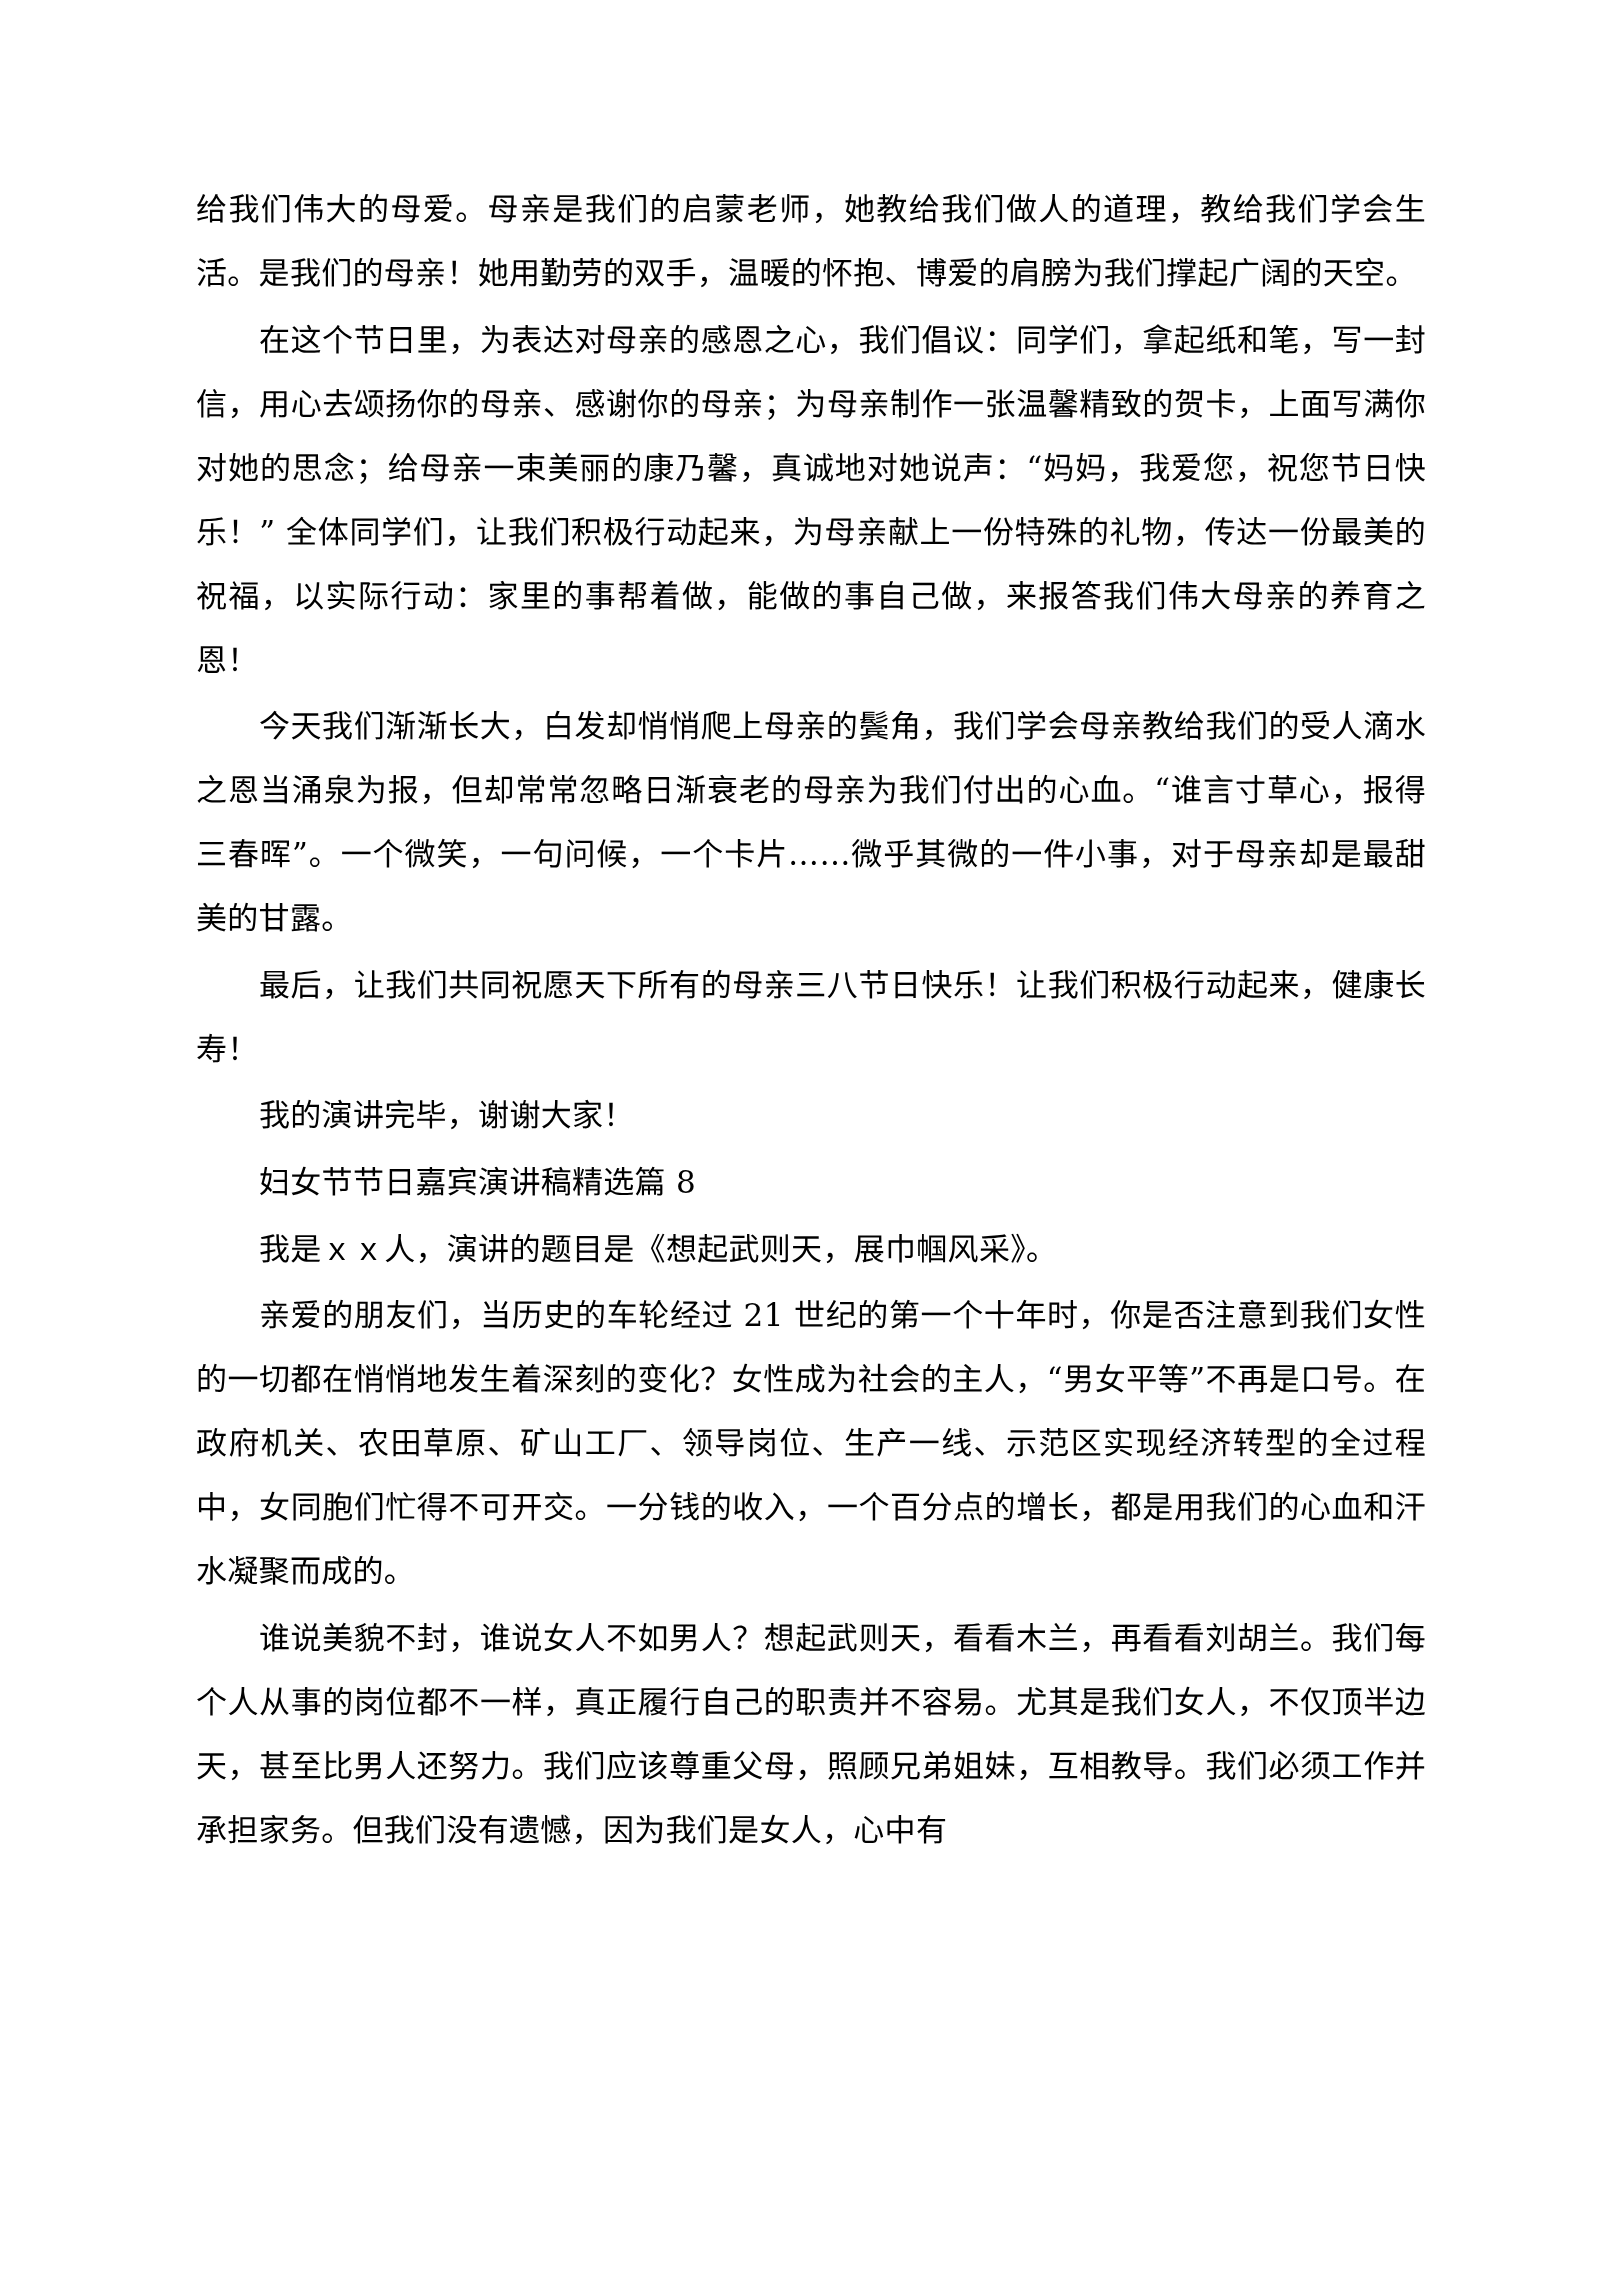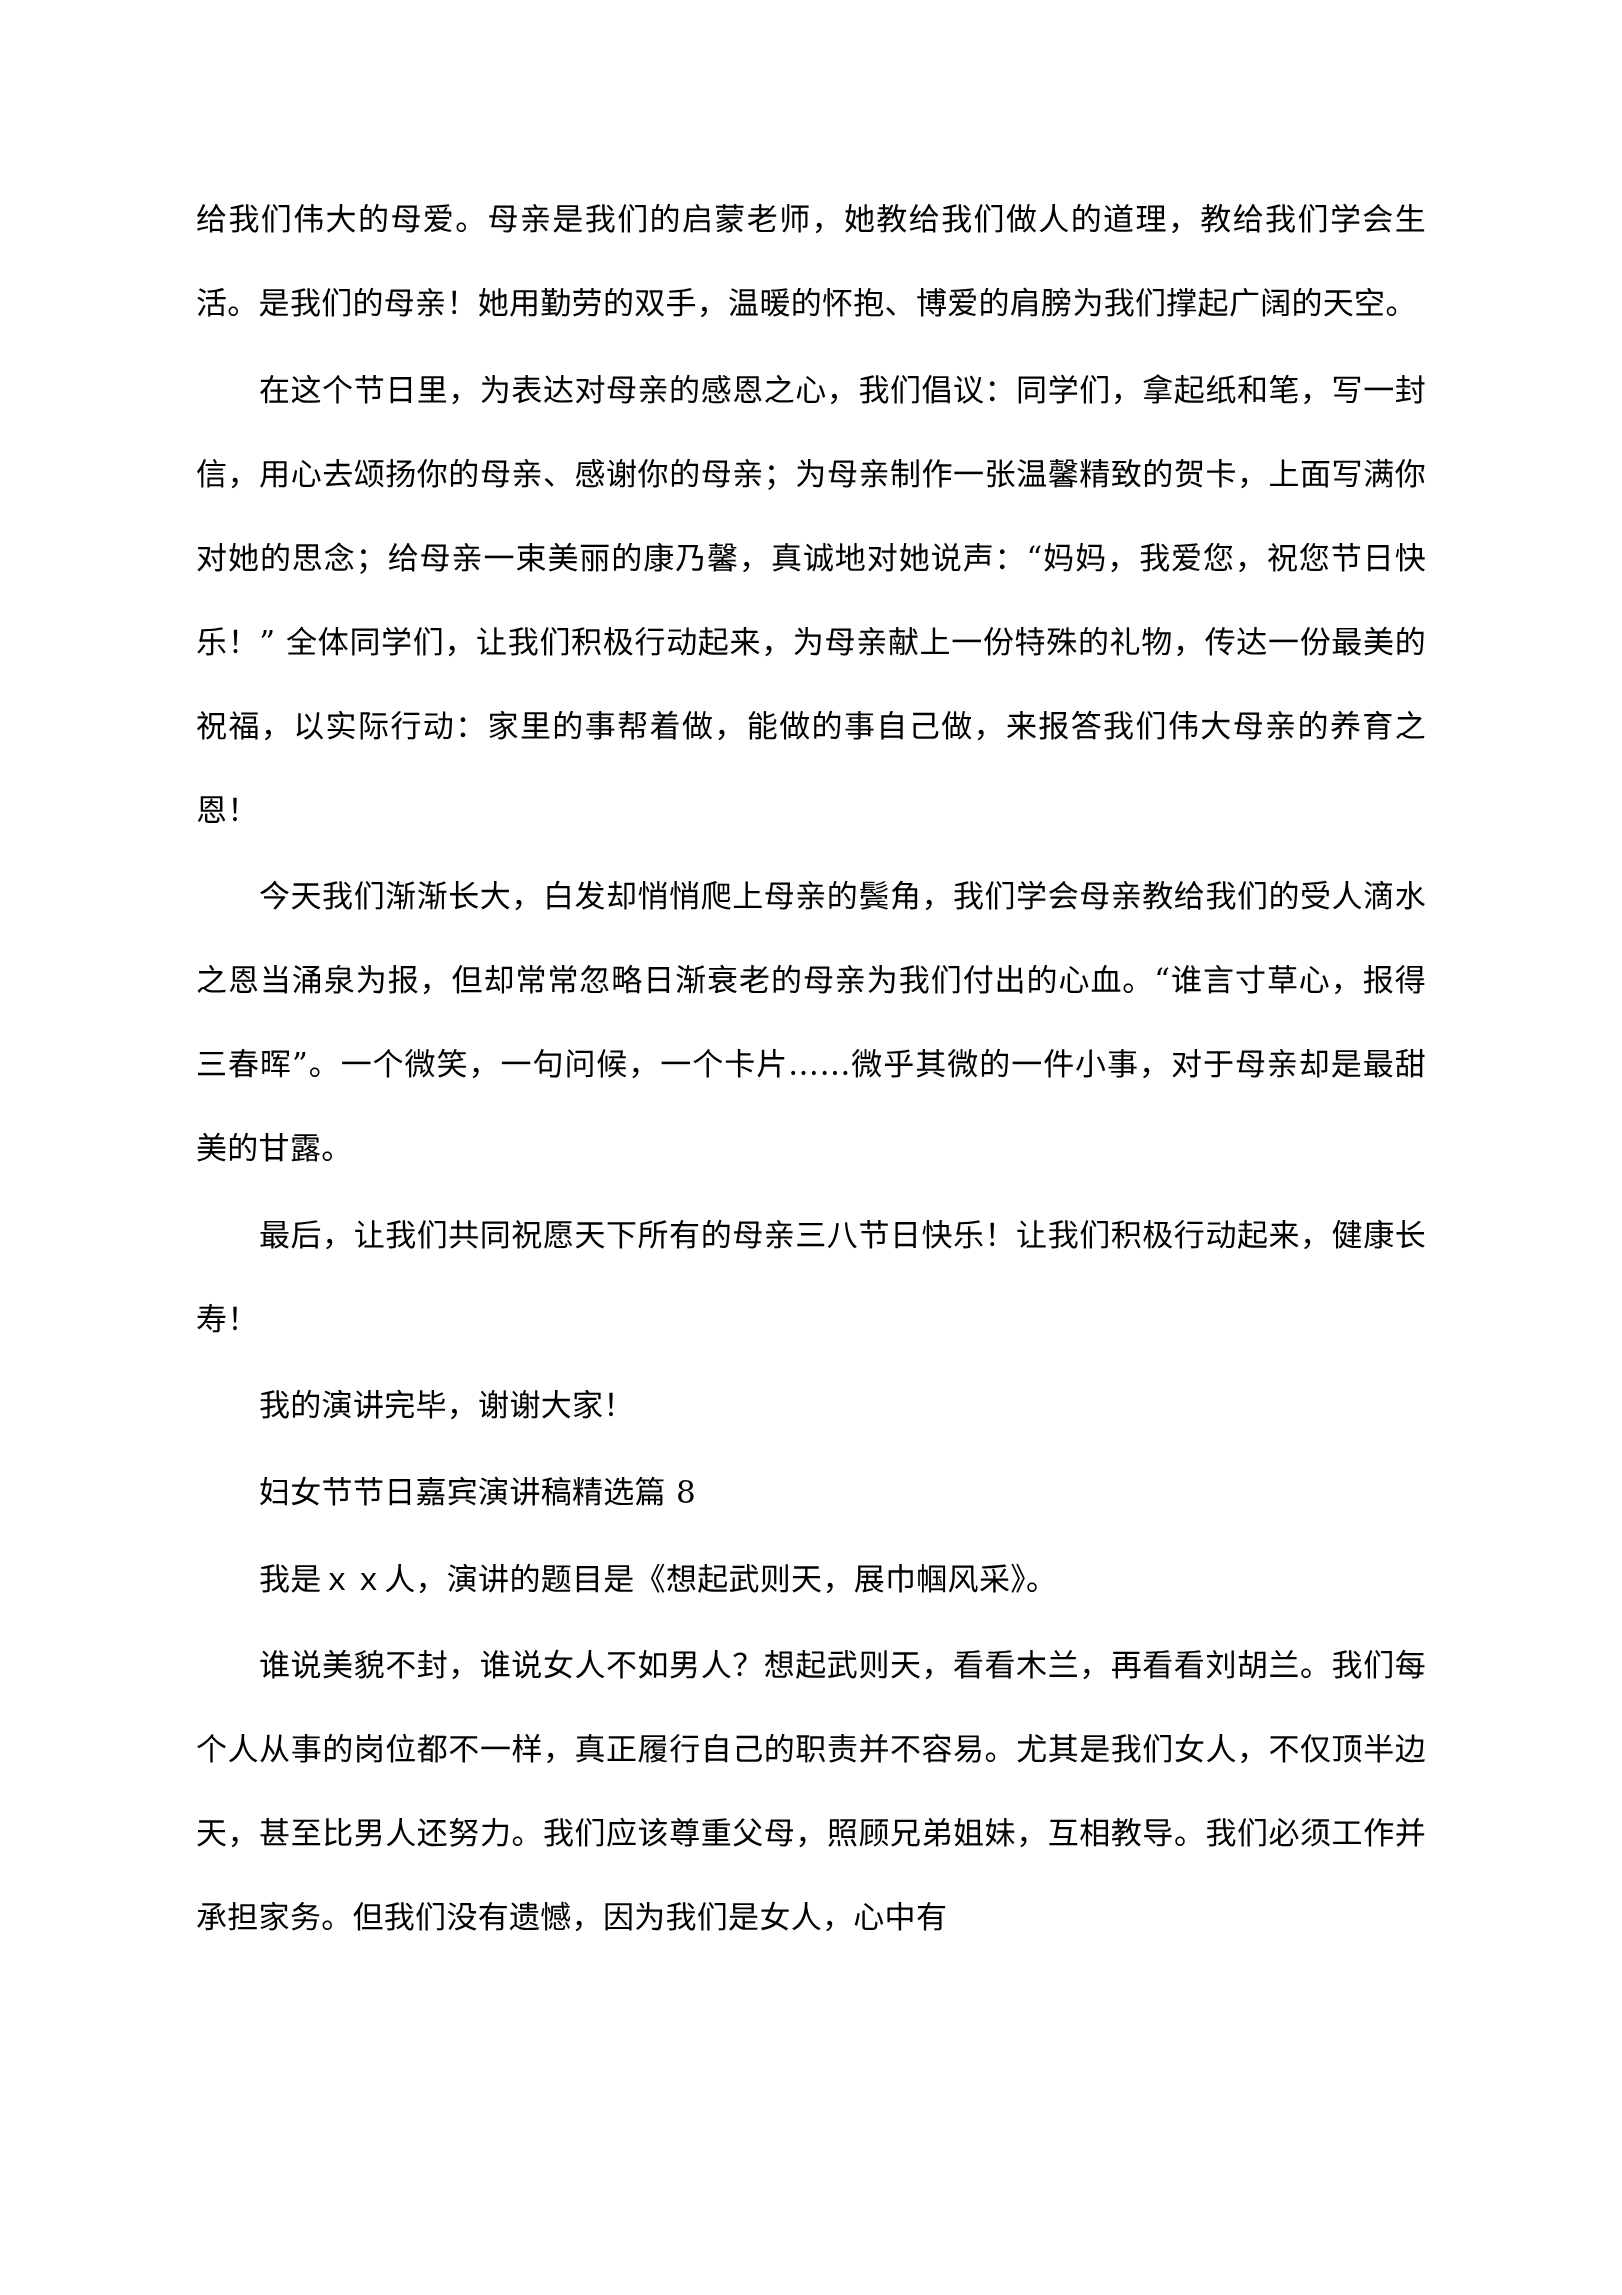--- a/index.html
+++ b/index.html
@@ -22,21 +22,21 @@
   }
   .content {
     position: absolute;
     left: 196px;
     top: 177px;
     width: 1230px;
   }
   p {
     margin: 0 0 2.6px 0;
     font-size: 31px;
-    line-height: 84px;
+    line-height: 64px;
     text-align: justify;
     text-justify: inter-ideograph;
     letter-spacing: 0.3px;
   }
   p.indent {
     text-indent: 63px;
   }
   p.noindent {
     text-indent: 0;
   }
@@ -47,17 +47,18 @@
 <div class="page">
   <div class="content">
 
     <p class="noindent">给我们伟大的母爱。母亲是我们的启蒙老师，她教给我们做人的道理，教给我们学会生活。是我们的母亲！她用勤劳的双手，温暖的怀抱、博爱的肩膀为我们撑起广阔的天空。</p>
     <p class="indent">在这个节日里，为表达对母亲的感恩之心，我们倡议：同学们，拿起纸和笔，写一封信，用心去颂扬你的母亲、感谢你的母亲；为母亲制作一张温馨精致的贺卡，上面写满你对她的思念；给母亲一束美丽的康乃馨，真诚地对她说声：“妈妈，我爱您，祝您节日快乐！” 全体同学们，让我们积极行动起来，为母亲献上一份特殊的礼物，传达一份最美的祝福，以实际行动：家里的事帮着做，能做的事自己做，来报答我们伟大母亲的养育之恩！</p>
     <p class="indent">今天我们渐渐长大，白发却悄悄爬上母亲的鬓角，我们学会母亲教给我们的受人滴水之恩当涌泉为报，但却常常忽略日渐衰老的母亲为我们付出的心血。“谁言寸草心，报得三春晖”。一个微笑，一句问候，一个卡片……微乎其微的一件小事，对于母亲却是最甜美的甘露。</p>
     <p class="indent">最后，让我们共同祝愿天下所有的母亲三八节日快乐！让我们积极行动起来，健康长寿！</p>
     <p class="indent">我的演讲完毕，谢谢大家！</p>
     <p class="indent">妇女节节日嘉宾演讲稿精选篇 8</p>
     <p class="indent">我是ｘｘ人，演讲的题目是《想起武则天，展巾帼风采》。</p>
+    <p class="indent">亲爱的朋友们，当历史的车轮经过 21 世纪的第一个十年时，你是否注意到我们女性的一切都在悄悄地发生着深刻的变化？女性成为社会的主人，“男女平等”不再是口号。在政府机关、农田草原、矿山工厂、领导岗位、生产一线、示范区实现经济转型的全过程中，女同胞们忙得不可开交。一分钱的收入，一个百分点的增长，都是用我们的心血和汗水凝聚而成的。</p>
     <p class="indent">谁说美貌不封，谁说女人不如男人？想起武则天，看看木兰，再看看刘胡兰。我们每个人从事的岗位都不一样，真正履行自己的职责并不容易。尤其是我们女人，不仅顶半边天，甚至比男人还努力。我们应该尊重父母，照顾兄弟姐妹，互相教导。我们必须工作并承担家务。但我们没有遗憾，因为我们是女人，心中有</p>
 
   </div>
 </div>
 
 
 </body></html>

